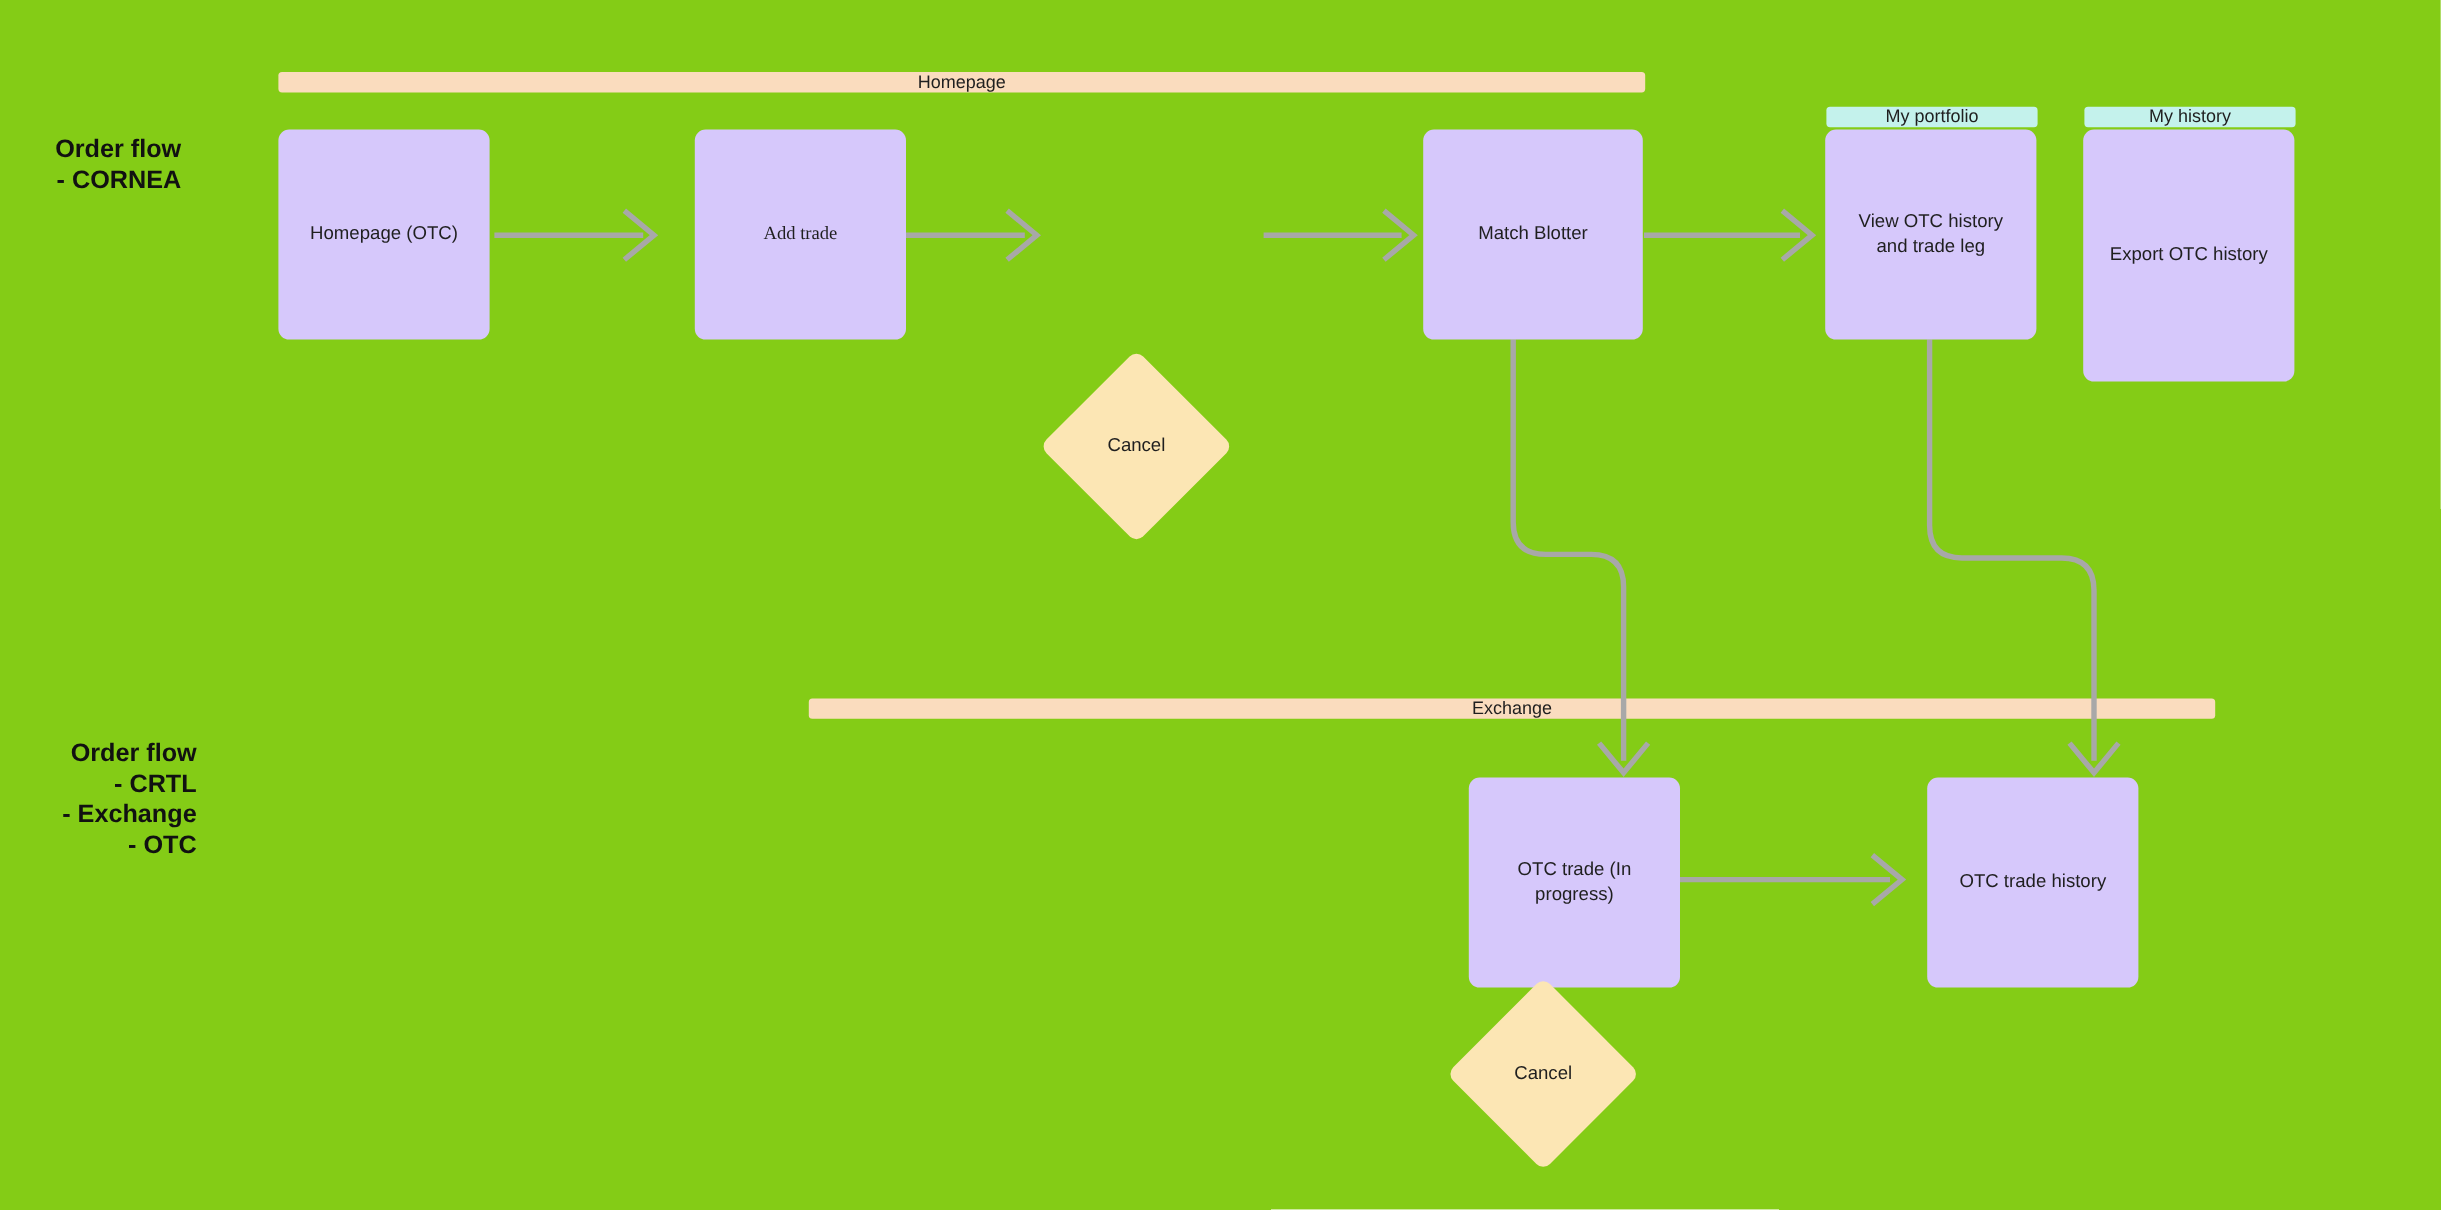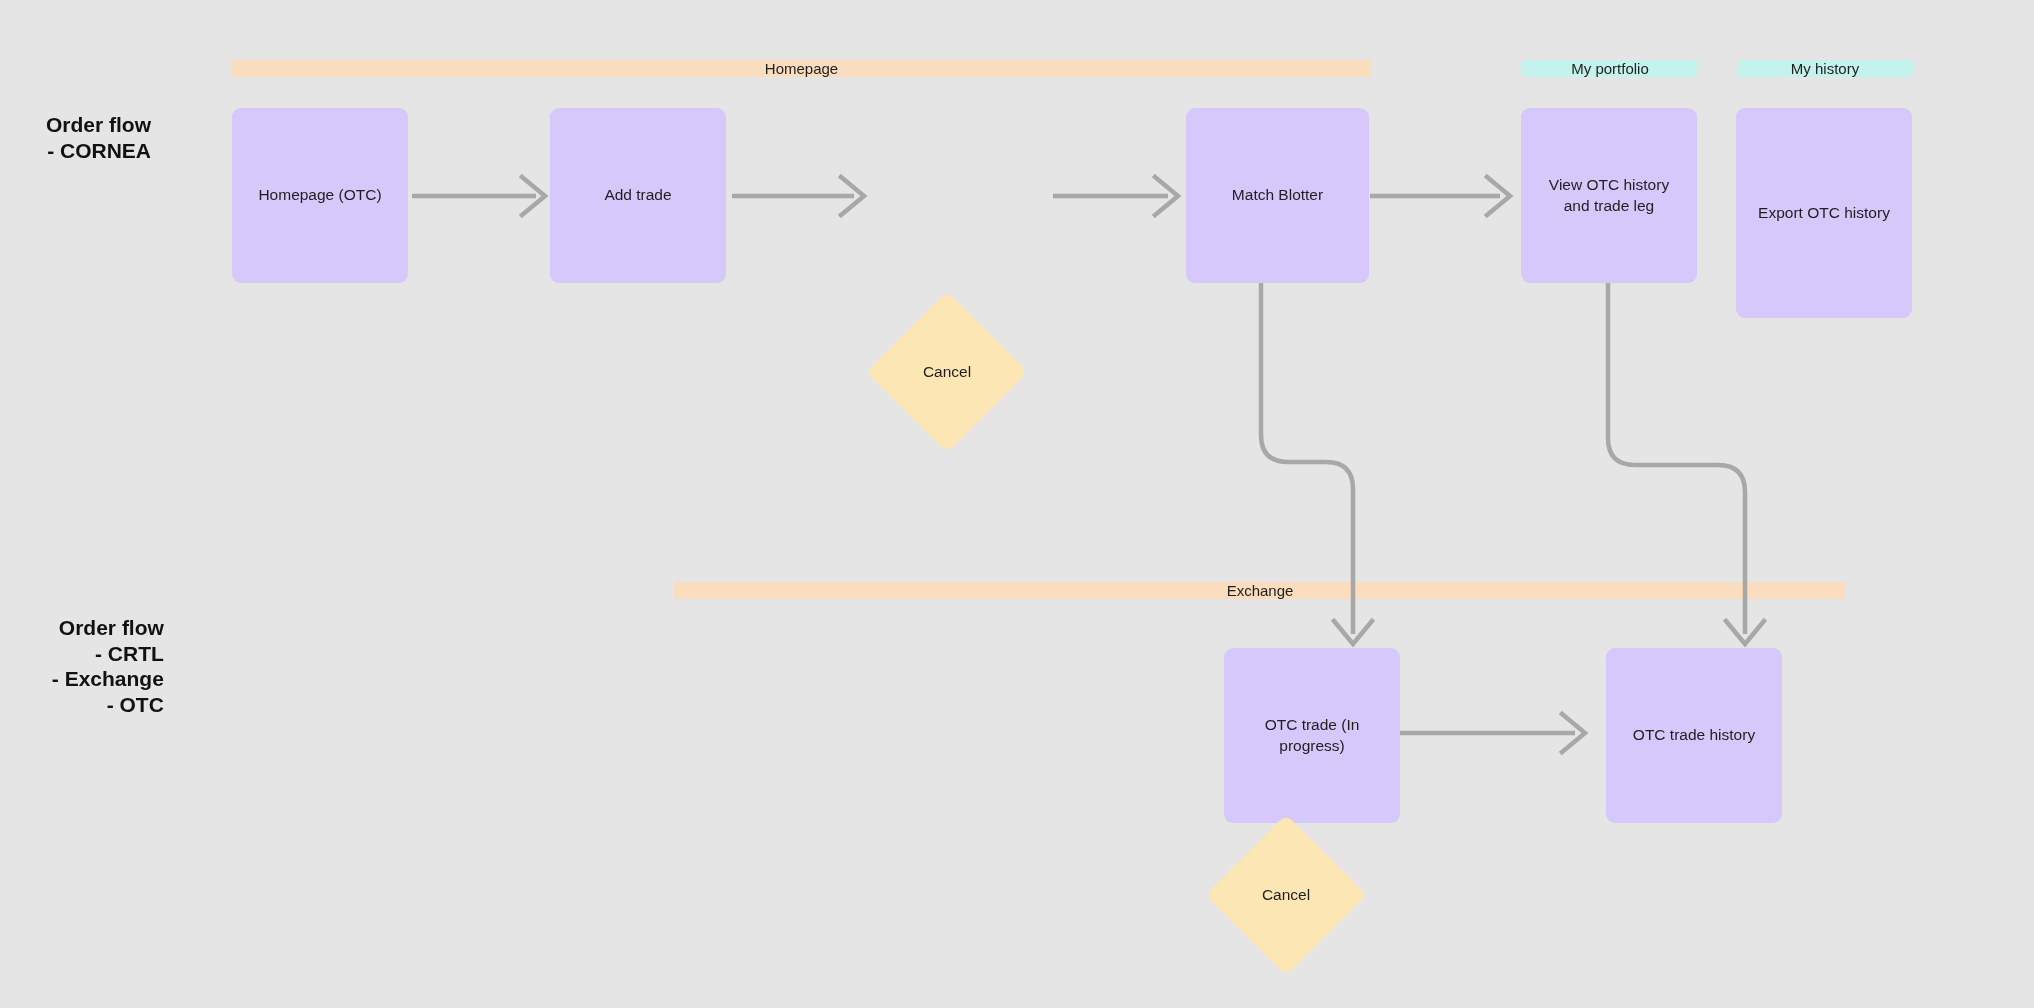--- a/index.html
+++ b/index.html
@@ -9,21 +9,21 @@
     background: #ffffff;
   }
   body {
     font-family: "Liberation Sans", sans-serif;
     -webkit-font-smoothing: antialiased;
   }
   #canvas {
     position: relative;
     width: 2034px;
     height: 1008px;
-    background: #e5e5e5;
+    background: #84cc16;
     overflow: hidden;
   }
 
   
   .band {
     position: absolute;
     height: 17px;
     border-radius: 3px;
     background: #FADCBE;
     display: flex;
@@ -38,20 +38,21 @@
   }
 
   .pill {
     position: absolute;
     height: 17px;
     border-radius: 3px;
     background: #C4F2EC;
     display: flex;
     align-items: center;
     justify-content: center;
+    margin-top: 29px;
   }
   .pill-label {
     font-size: 15px;
     color: #1f1f1f;
     line-height: 1;
     white-space: nowrap;
   }
 
   
   .group-title {
@@ -192,21 +193,21 @@
     <g>
       <path class="conn" d="M 1400 733 L 1575 733"></path>
       <path class="conn-head" d="M 1562 714 L 1585 733 L 1562 752"></path>
     </g>
   </svg>
 
   <div class="node" style="left:232px; top:108px; width:176px; height:175px;">
     <span class="node-label">Homepage (OTC)</span>
   </div>
 
-  <div class="node" style="left:550px; top:108px; width:176px; height:175px;">
+  <div class="node" style="left:579px; top:108px; width:176px; height:175px;font-family:Liberation Serif, serif;">
     <span class="node-label">Add trade</span>
   </div>
 
 
   <div class="node" style="left:1186px; top:108px; width:183px; height:175px;">
     <span class="node-label">Match Blotter</span>
   </div>
 
   <div class="node" style="left:1521px; top:108px; width:176px; height:175px;">
     <span class="node-label">View OTC history

